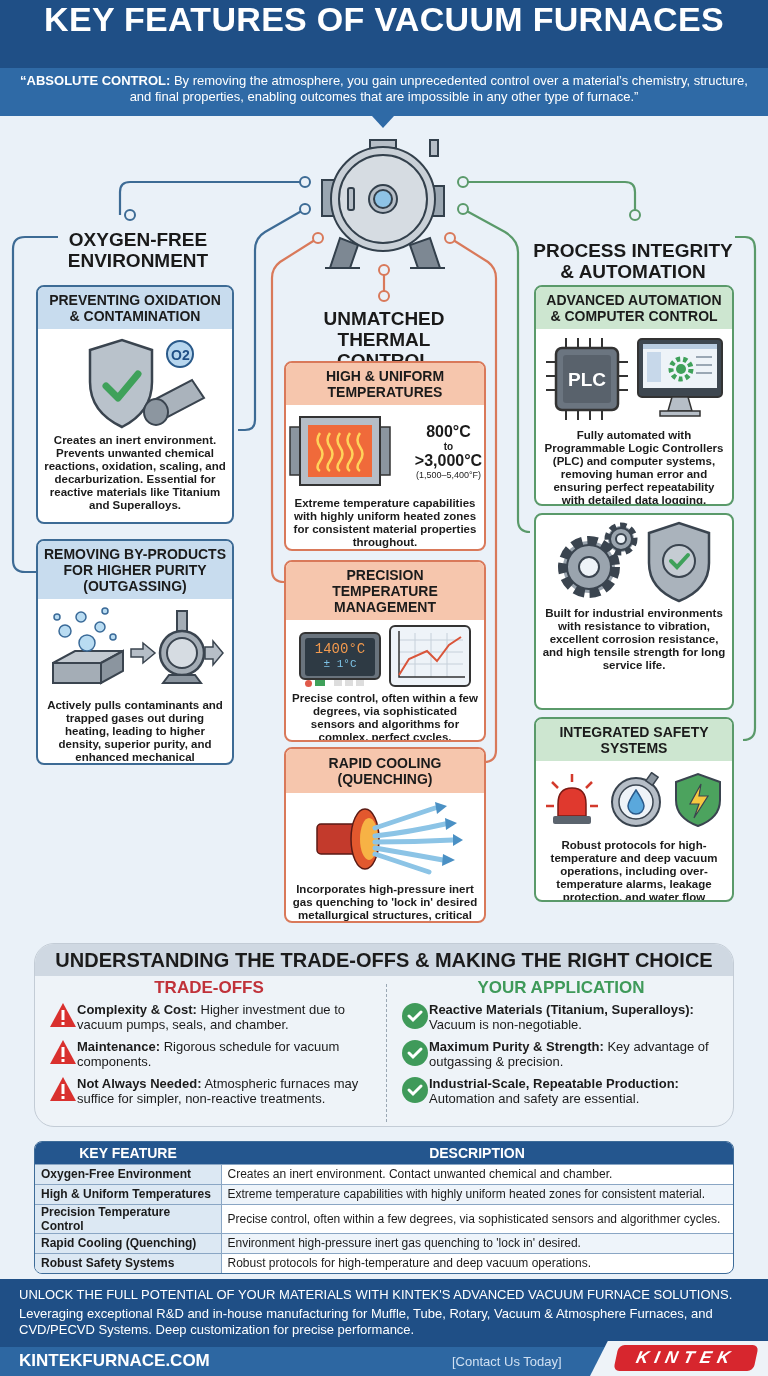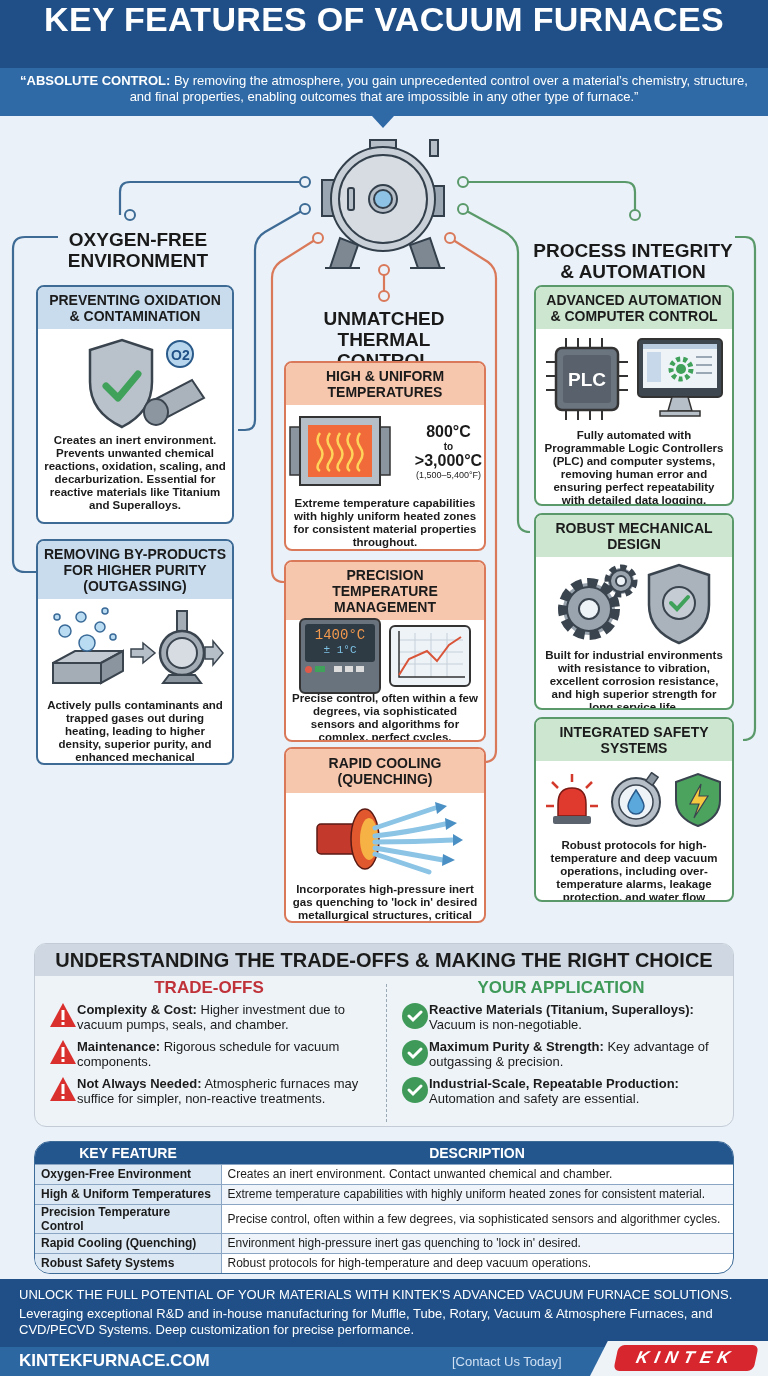--- a/index.html
+++ b/index.html
@@ -11,28 +11,28 @@
 .notch{position:absolute;left:372px;top:116px;width:0;height:0;border-left:11px solid transparent;border-right:11px solid transparent;border-top:12px solid #2f6aa6}
 .conn{position:absolute;left:0;top:0;width:768px;height:940px;pointer-events:none}
 .col-title{position:absolute;font-weight:bold;font-size:19px;text-align:center;line-height:21px;color:#1a1a1a;background:#eaf1f8}
 .card{position:absolute;background:#fff;border-radius:8px;overflow:hidden;border:2px solid}
 .card .ch{font-weight:bold;font-size:14px;text-align:center;line-height:16px;padding:5px 6px}
 .card .cb{font-size:11.5px;font-weight:bold;text-align:center;line-height:13px;padding:0 6px}
 .blue{border-color:#3d6b95}.blue .ch{background:#c8dcee}
 .orange{border-color:#d9795a}.orange .ch{background:#f6c6ad}
 .green{border-color:#5a9a6a}.green .ch{background:#cde6d0}
 .ill{display:flex;justify-content:center;align-items:center;gap:10px}
-.trade{position:absolute;left:34px;top:943px;width:700px;height:184px;border-radius:12px;background:#eef3f8;border:1px solid #c3ccd6;overflow:hidden}
+.trade{position:absolute;left:34px;top:943px;width:700px;height:184px;border-radius:20px;background:#eef3f8;border:1px solid #c3ccd6;overflow:hidden}
 .trade .th{background:#cfd8e2;font-weight:bold;font-size:20px;text-align:center;height:32px;line-height:32px}
 .tcol{position:absolute;top:34px;width:340px}
 .tcol h3{font-size:17px;text-align:center;font-weight:bold;margin-bottom:4px}
 .titem{display:flex;align-items:flex-start;gap:0;margin:0 0 7px 10px;font-size:13px;line-height:15px}
 .titem svg{flex:0 0 28px}
 .divider{position:absolute;left:351px;top:40px;height:138px;border-left:1px dashed #9aa7b4}
-.tbl{position:absolute;left:34px;top:1141px;width:700px;border-radius:16px;overflow:hidden;border:1.5px solid #3e6c99;background:#fff}
+.tbl{position:absolute;left:34px;top:1141px;width:700px;border-radius:8px;overflow:hidden;border:1.5px solid #3e6c99;background:#fff}
 .tbl table{width:100%;border-collapse:collapse;font-size:12px}
 .tbl th{background:#24568e;color:#fff;font-size:14px;height:22px}
 .tbl td{height:20px;border-top:1px solid #8aa6c4;padding:0 6px}
 .tbl td:first-child{font-weight:bold;width:186px;border-right:1px solid #8aa6c4;background:#dce8f3}
 .tbl tr:nth-child(even) td:last-child{background:#eef4fa}
 .foot{position:absolute;left:0;top:1279px;width:768px;height:97px;background:#1f4f86;color:#fff}
 .foot .l1{position:absolute;left:19px;top:8px;font-size:13px;font-weight:normal}
 .foot .l2{position:absolute;left:19px;top:27px;font-size:13px;line-height:16px;width:740px}
 .foot .bar{position:absolute;left:0;top:68px;width:768px;height:29px;background:#2d67a2}
 .foot .url{position:absolute;left:19px;top:72px;font-size:17px;font-weight:bold}
@@ -159,21 +159,21 @@
       <div style="font-size:16px">&gt;3,000°C</div>
       <div style="font-size:9px;font-weight:normal">(1,500–5,400°F)</div>
     </div>
   </div>
   <div class="cb">Extreme temperature capabilities with highly uniform heated zones for consistent material properties throughout.</div>
 </div>
 
 <div class="card orange" style="left:284px;top:560px;width:202px;height:182px">
   <div class="ch">PRECISION TEMPERATURE MANAGEMENT</div>
   <div class="ill" style="height:72px;gap:8px">
-    <div style="width:82px;height:76px;background:#69737d;border:2px solid #333;border-radius:6px;padding:4px;position:relative">
+    <div style="width:82px;height:48px;background:#69737d;border:2px solid #333;border-radius:6px;padding:4px;position:relative">
       <div style="background:#2e3a44;height:38px;border-radius:3px;text-align:center;color:#f39a4e;font-family:'Liberation Mono',monospace;font-size:14px;line-height:18px;padding-top:2px">
         <div>1400°C</div>
         <div style="color:#7ec3e6;font-size:11px;line-height:13px">± 1°C</div>
       </div>
       <div style="display:flex;gap:3px;margin-top:4px">
           <span style="width:7px;height:7px;border-radius:50%;background:#e05a4a"></span>
           <span style="width:10px;height:6px;background:#3fa15a"></span>
           <span style="width:8px;height:6px;background:#ddd;margin-left:6px"></span>
           <span style="width:8px;height:6px;background:#ddd"></span>
           <span style="width:8px;height:6px;background:#ddd"></span>
@@ -260,37 +260,36 @@
           <line x1="60" y1="36" x2="76" y2="36"></line>
         </g>
       <path d="M36 60 H52 L56 74 H32Z" fill="#b6bec7" stroke="#333" stroke-width="1.5"></path>
       <rect x="24" y="74" width="40" height="5" fill="#b6bec7" stroke="#333" stroke-width="1.5"></rect>
     </svg>
   </div>
   <div class="cb">Fully automated with Programmable Logic Controllers (PLC) and computer systems, removing human error and ensuring perfect repeatability with detailed data logging.</div>
 </div>
 
 <div class="card green" style="left:534px;top:513px;width:200px;height:197px">
-  <div class="ch">ROBUST MECHANICAL DESIGN</div>
   <div class="ill" style="height:92px">
     <svg width="170" height="84" viewBox="0 0 170 84">
       <g fill="#9aa4ae" stroke="#3a444f" stroke-width="2">
         <circle cx="40" cy="48" r="26" stroke-dasharray="10 5" stroke-width="10"></circle>
         <circle cx="40" cy="48" r="22"></circle>
         <circle cx="40" cy="48" r="10" fill="#eef3f8"></circle>
         <circle cx="72" cy="20" r="13" stroke-dasharray="6 4" stroke-width="7"></circle>
         <circle cx="72" cy="20" r="11"></circle>
         <circle cx="72" cy="20" r="5" fill="#eef3f8"></circle>
       </g>
       <path d="M100 14 L130 4 L160 14 V44 Q160 70 130 82 Q100 70 100 44Z" fill="#aab3bc" stroke="#3a444f" stroke-width="2.5"></path>
       <circle cx="130" cy="42" r="16" fill="#c5ccd3" stroke="#3a444f" stroke-width="2"></circle>
       <path d="M122 42 L128 48 L139 36" fill="none" stroke="#3fa15a" stroke-width="4" stroke-linecap="round"></path>
     </svg>
   </div>
-  <div class="cb">Built for industrial environments with resistance to vibration, excellent corrosion resistance, and high superior strength for long service life.</div>
+  <div class="cb">Built for industrial environments with resistance to vibration, excellent corrosion resistance, and high tensile strength for long service life.</div>
 </div>
 
 <div class="card green" style="left:534px;top:717px;width:200px;height:185px">
   <div class="ch">INTEGRATED SAFETY SYSTEMS</div>
   <div class="ill" style="height:78px;gap:8px">
     <svg width="56" height="56" viewBox="0 0 56 56">
       <g stroke="#d33a2c" stroke-width="2.5">
           <line x1="28" y1="2" x2="28" y2="10"></line>
           <line x1="8" y1="10" x2="14" y2="16"></line>
           <line x1="48" y1="10" x2="42" y2="16"></line>

